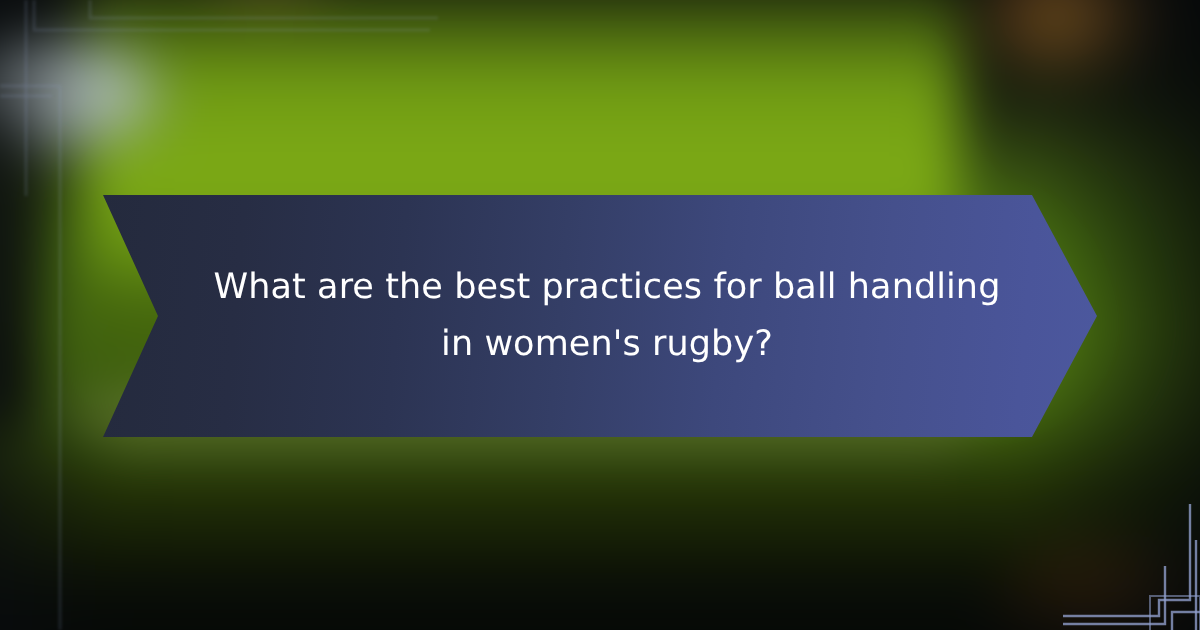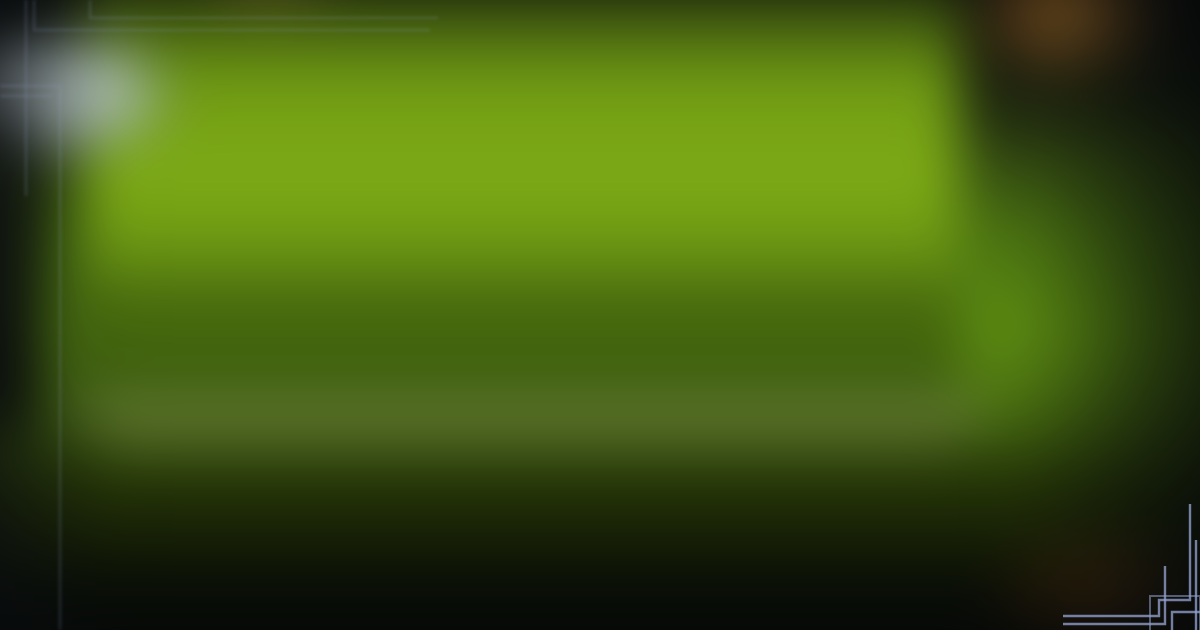--- a/index.html
+++ b/index.html
@@ -316,14 +316,18 @@
         <path d="M 1063 616 L 1159 616 L 1159 600 L 1190 600 L 1190 504"></path>
         <path d="M 1196 630 L 1196 540"></path>
         <path d="M 1172 630 L 1172 612 L 1200 612"></path>
       </g>
       <g fill="none" stroke="#98a8d8" stroke-opacity="0.55" stroke-width="2">
         <rect x="1150" y="596" width="50" height="48"></rect>
       </g>
     </svg>
   </div>
 
+  <div class="banner">
+    <div class="banner-title">What are the best practices for ball handling
+in women's rugby?</div>
+  </div>
 
 </div>
 
 </body></html>

